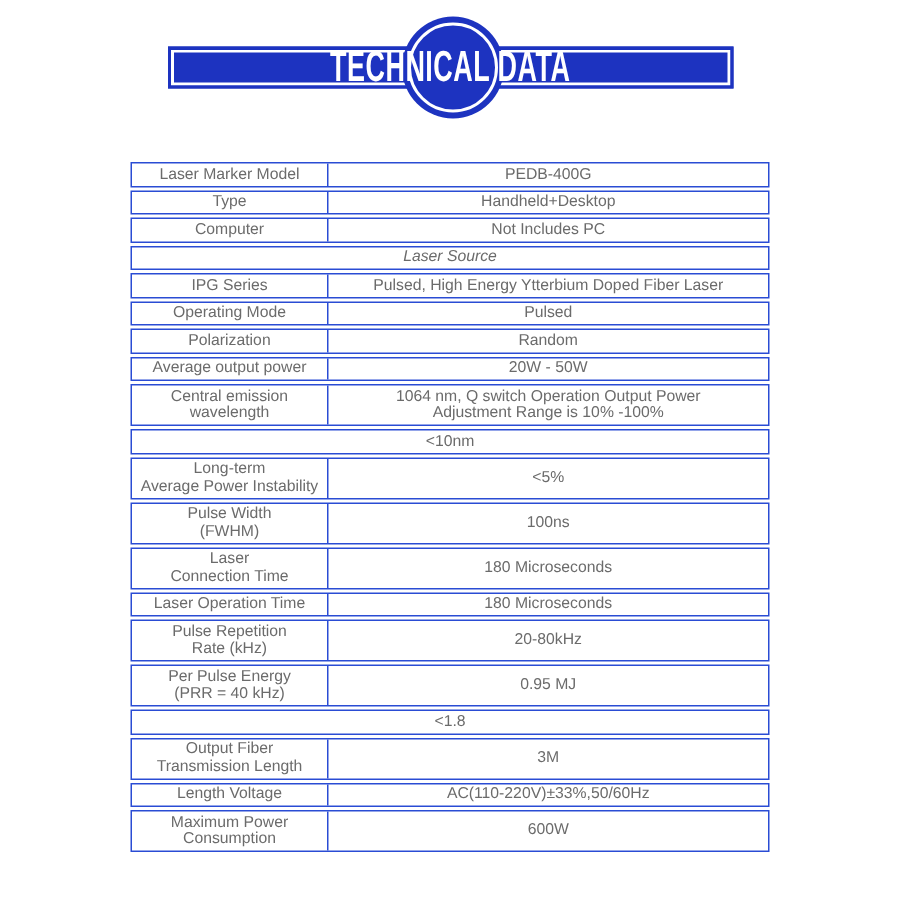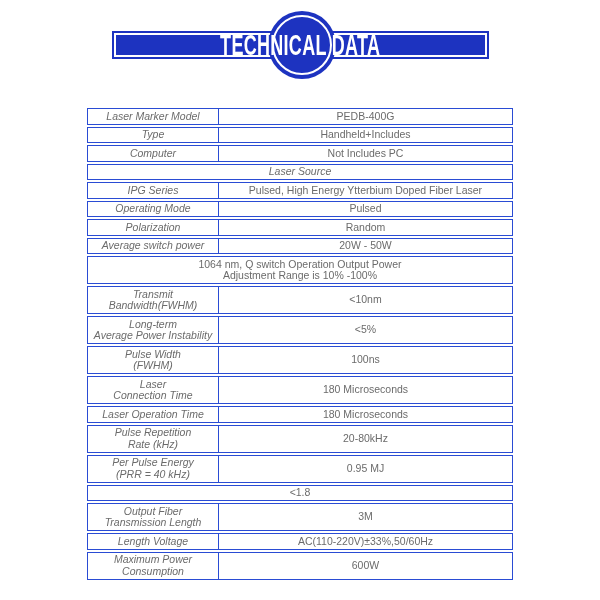--- a/index.html
+++ b/index.html
@@ -76,21 +76,20 @@
     white-space: pre-line;
     color: #6b6b6b;
     font-size: 10.5px;
     line-height: 11.5px;
     padding: 1.5px 5px;
     min-height: 14.5px;
   }
   .cell.label {
     flex: 0 0 131px;
     border-right: 1.5px solid #2a4cd4;
-    font-style: italic;
   }
   .cell.value { flex: 1; }
   .row.section .cell { flex: 1; border-right: none; min-height: 12px; font-style: italic; }
 </style>
 </head>
 <body>
 
 <div class="banner">
   <div class="banner-bar"></div>
   <div class="banner-circle">
@@ -103,21 +102,21 @@
 
 <div class="spec-table">
 
   <div class="row">
     <div class="cell label">Laser Marker Model</div>
     <div class="cell value">PEDB-400G</div>
   </div>
 
   <div class="row">
     <div class="cell label">Type</div>
-    <div class="cell value">Handheld+Includes</div>
+    <div class="cell value">Handheld+Desktop</div>
   </div>
 
   <div class="row">
     <div class="cell label">Computer</div>
     <div class="cell value">Not Includes PC</div>
   </div>
 
   <div class="row section">
     <div class="cell">Laser Source</div>
   </div>
@@ -131,32 +130,32 @@
     <div class="cell label">Operating Mode</div>
     <div class="cell value">Pulsed</div>
   </div>
 
   <div class="row">
     <div class="cell label">Polarization</div>
     <div class="cell value">Random</div>
   </div>
 
   <div class="row">
-    <div class="cell label">Average switch power</div>
+    <div class="cell label">Average output power</div>
     <div class="cell value">20W - 50W</div>
   </div>
 
   <div class="row">
+    <div class="cell label">Central emission
+wavelength</div>
     <div class="cell value">1064 nm, Q switch Operation Output Power
 Adjustment Range is 10% -100%</div>
   </div>
 
   <div class="row">
-    <div class="cell label">Transmit
-Bandwidth(FWHM)</div>
     <div class="cell value">&lt;10nm</div>
   </div>
 
   <div class="row">
     <div class="cell label">Long-term
 Average Power Instability</div>
     <div class="cell value">&lt;5%</div>
   </div>
 
   <div class="row">

